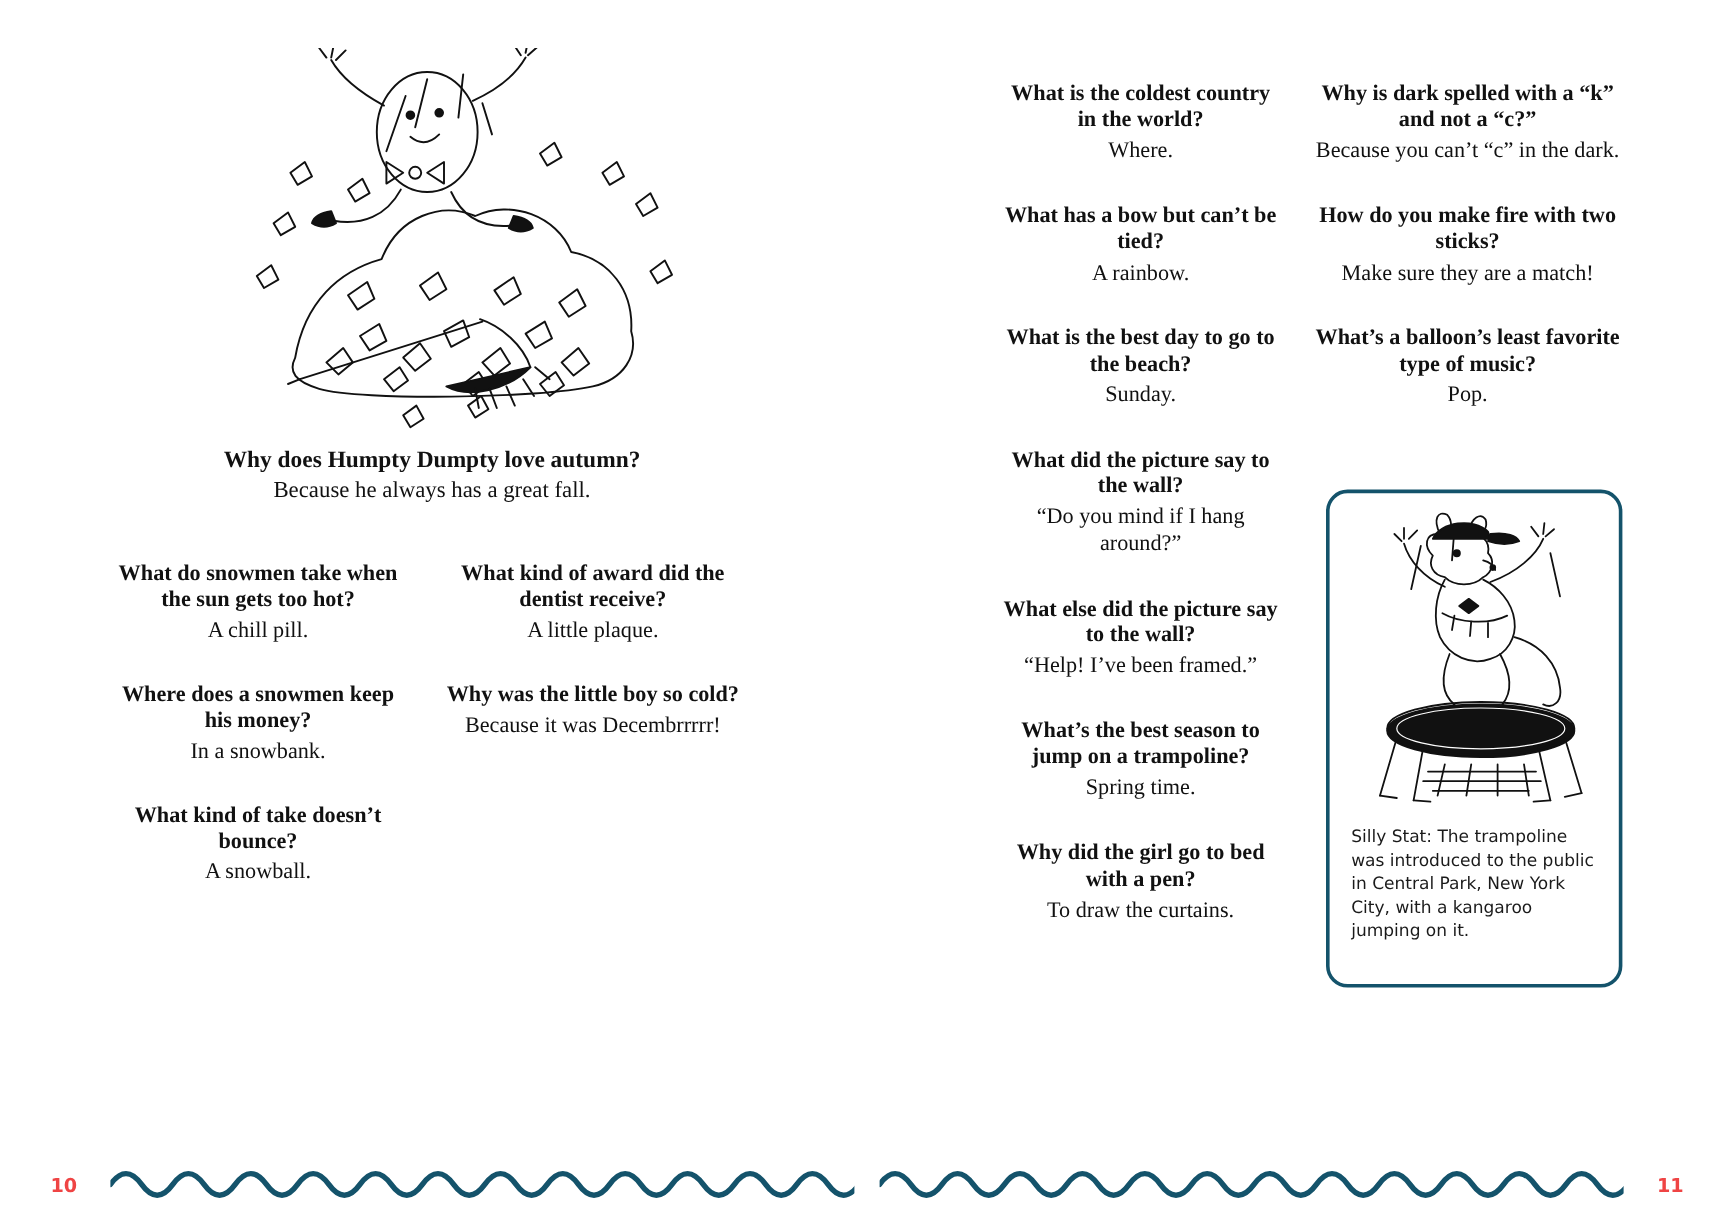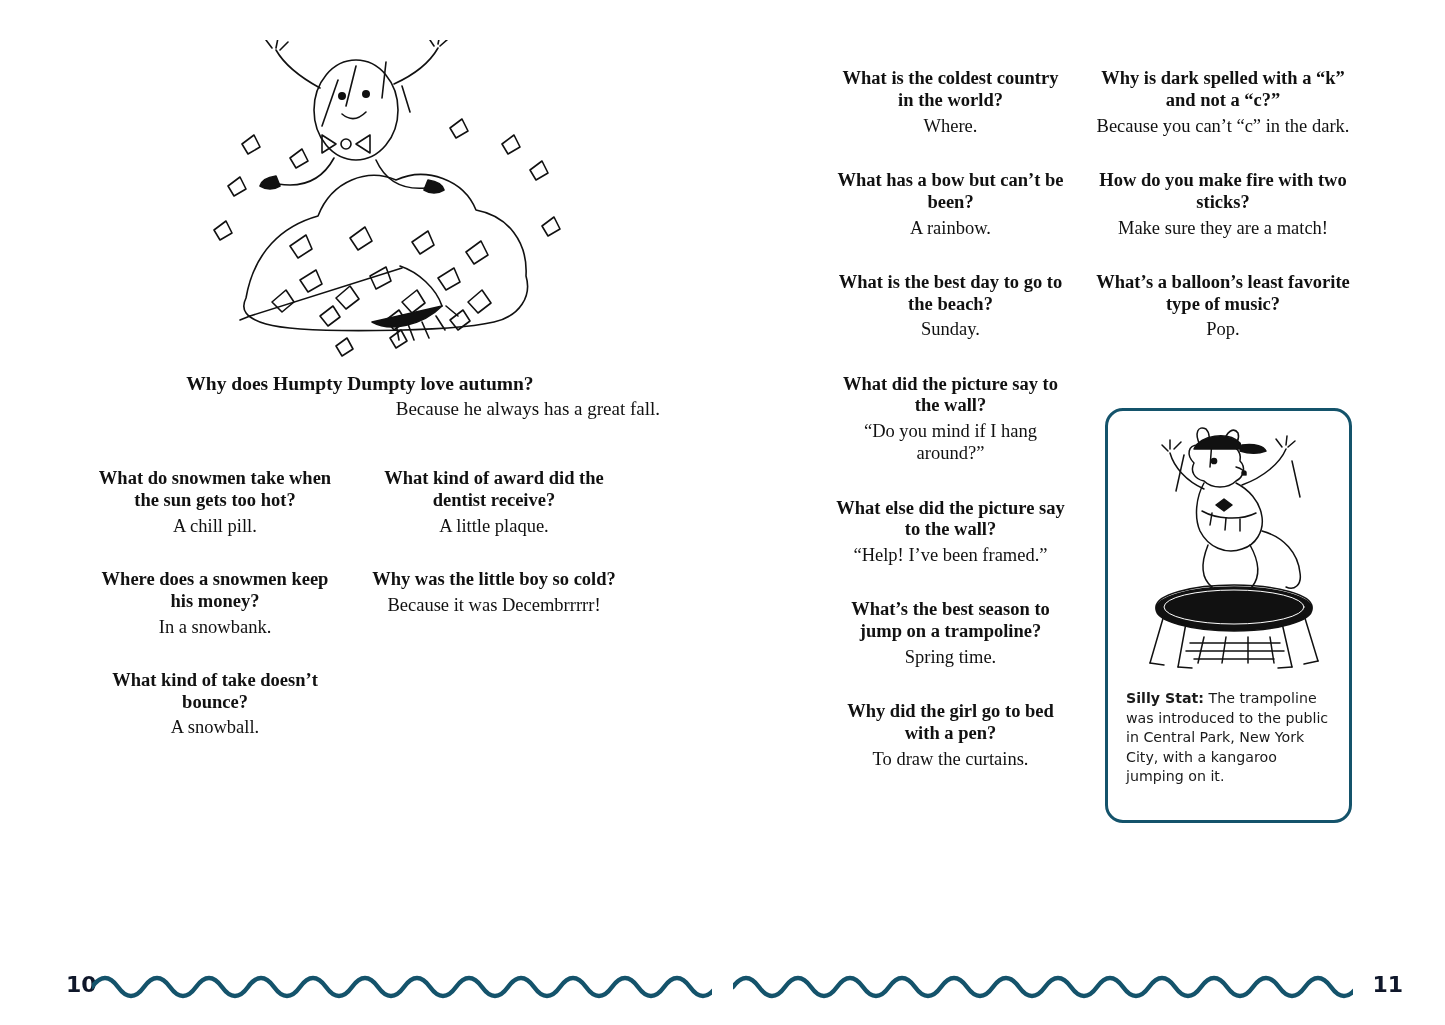--- a/index.html
+++ b/index.html
@@ -53,21 +53,21 @@
     height: 320px;
   }
   .humpty-joke {
     position: absolute;
     left: 60px;
     top: 372px;
     width: 600px;
     font-size: 19.5px;
   }
   .humpty-joke .q { font-size: 19.5px; }
-  .humpty-joke .a { font-size: 19px; text-align: right; }
+  .humpty-joke .a { font-size: 19px; }
 
   .col-left-a {
     position: absolute;
     left: 90px;
     top: 468px;
     width: 250px;
     font-size: 18.5px;
   }
   .col-left-b {
     position: absolute;
@@ -121,29 +121,28 @@
     position: absolute;
     left: 18px;
     right: 14px;
     top: 278px;
     font-family: "DejaVu Sans", sans-serif;
     font-size: 14.2px;
     line-height: 1.38;
     color: #1a1a1a;
     text-align: left;
   }
-  .stat-text b { font-weight: bold; }
+  .stat-text b { font-weight: normal; }
   .folio {
     position: absolute;
     bottom: 28px;
     font-family: "DejaVu Sans", sans-serif;
     font-weight: bold;
-    font-size: 22px;
-    color: #0f172a;
-    margin-left: 24px;
+    font-size: 16px;
+    color: #ef4444;
   }
   .folio-left { left: 42px; }
   .folio-right { right: 42px; }
   .wave-left {
     position: absolute;
     left: 92px;
     bottom: 26px;
     width: 620px;
     height: 26px;
   }
@@ -268,21 +267,21 @@
   </div>
 
   <div class="page page-right">
 
     <div class="col-right-a">
       <div class="joke">
         <p class="q">What is the coldest country in the world?</p>
         <p class="a">Where.</p>
       </div>
       <div class="joke">
-        <p class="q">What has a bow but can’t be been?</p>
+        <p class="q">What has a bow but can’t be tied?</p>
         <p class="a">A rainbow.</p>
       </div>
       <div class="joke">
         <p class="q">What is the best day to go to the beach?</p>
         <p class="a">Sunday.</p>
       </div>
       <div class="joke">
         <p class="q">What did the picture say to the wall?</p>
         <p class="a">“Do you mind if I hang around?”</p>
       </div>

